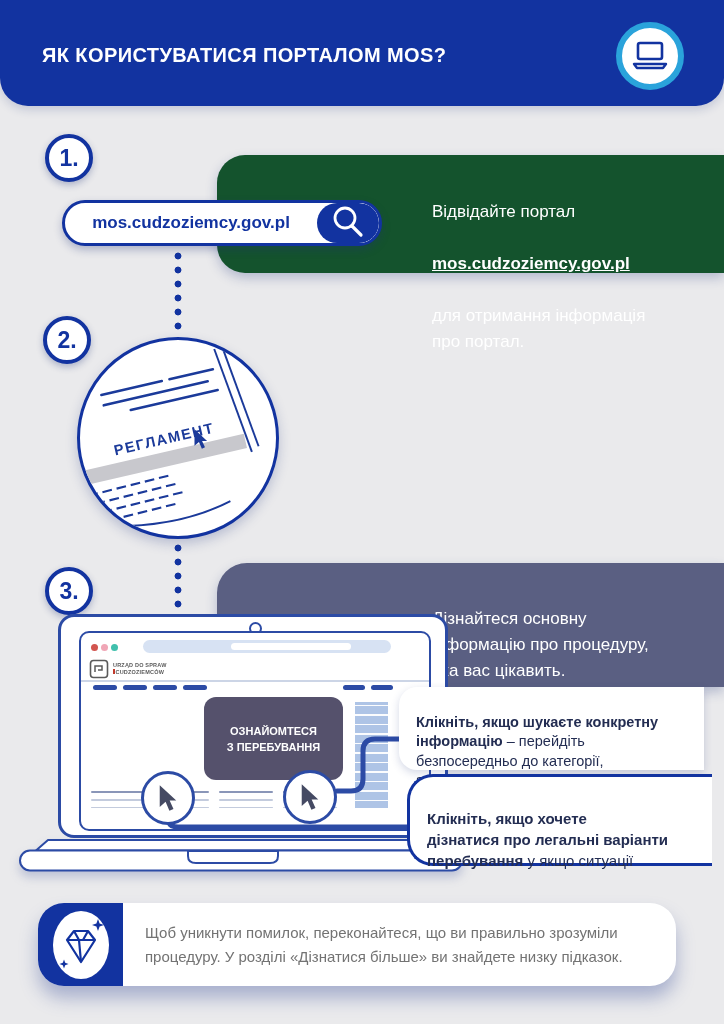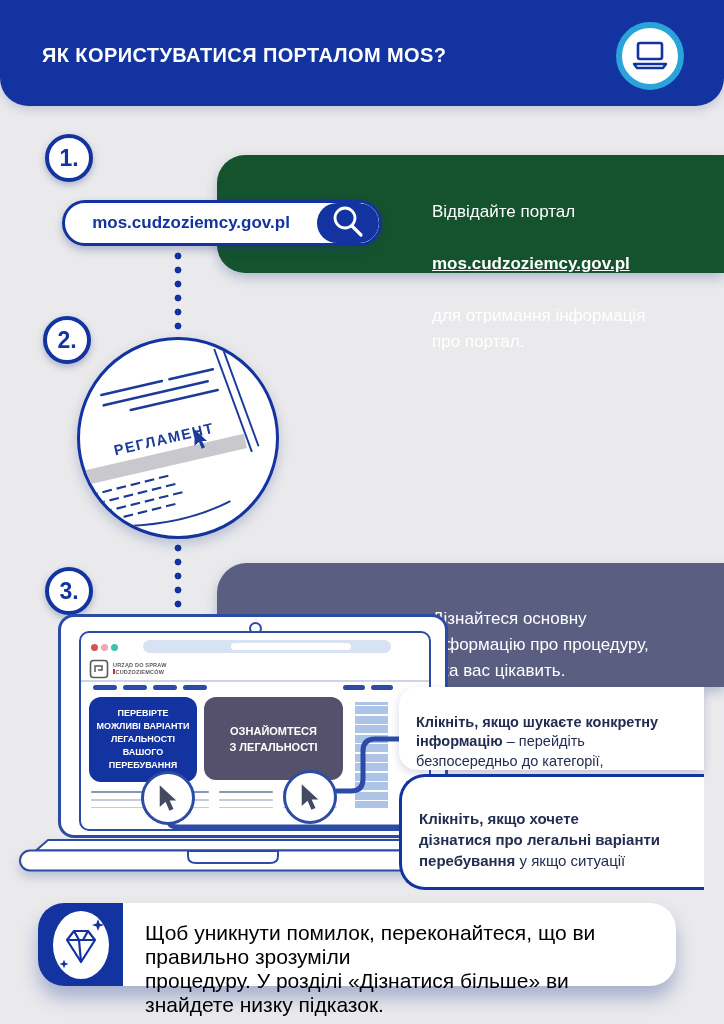--- a/index.html
+++ b/index.html
@@ -79,30 +79,30 @@
                    border:3px solid #2c4ba5; display:flex; align-items:center; justify-content:center; z-index:10; }
   #cursor1 { left:141px; top:771px; } #cursor2 { left:283px; top:770px; }
   .laptop-base { position:absolute; left:8px; top:838px; z-index:8; filter:drop-shadow(0 6px 5px rgba(60,80,150,.25)); }
   .connectors { position:absolute; left:0; top:0; width:724px; height:1024px; z-index:9; pointer-events:none; }
 
   
   .callout { position:absolute; left:399px; width:305px; background:#fff; color:#232d52;
              white-space:pre-line; z-index:11; }
   #callout1 { top:687px; height:83px; border-radius:18px 0 0 18px; padding:6px 8px 0 17px;
               font-size:14.5px; line-height:19.5px; box-shadow:0 3px 9px rgba(40,60,130,.2); }
-  #callout2 { top:774px; height:116px; border:3.5px solid #1233a0; border-right:none;
-              border-radius:26px 0 0 26px; padding:10px 8px 0 17px; font-size:15px; line-height:21px; }
+  #callout2 { top:774px; height:92px; border:3.5px solid #1233a0; border-right:none;
+              border-radius:26px 0 0 26px; padding:10px 8px 0 17px; font-size:15px; line-height:21px;margin-left:8px; }
   .co-bold { font-weight:bold; }
 
   
   .tip-box { position:absolute; left:38px; top:903px; width:638px; height:83px; background:#fff; border-radius:26px;
              display:flex; box-shadow:0 12px 18px rgba(70,90,160,.4); z-index:12; }
   .tip-blue { width:85px; background:#1233a0; border-radius:26px 0 0 26px; display:flex; align-items:center; justify-content:center; }
   .tip-oval { width:56px; height:68px; background:#fff; border-radius:50%; display:flex; align-items:center; justify-content:center; }
-  .tip-text { flex:1; padding:18px 20px 0 22px; font-size:21px; line-height:24px; color:#000000; white-space:pre-line; }
+  .tip-text { flex:1; padding:18px 20px 0 22px; font-size:15px; line-height:24px; color:#737373; white-space:pre-line; }
 
   .illu-label { font-weight:600; letter-spacing:1.5px; }
 </style>
 </head>
 <body>
 
 <div id="canvas">
 
   <div class="card" id="card1">
     <div>Відвідайте портал</div>
@@ -187,27 +187,22 @@
           <div><span class="logo-redbar"></span><span>CUDZOZIEMCÓW</span></div>
         </div>
       </div>
       <div class="browser-divider"></div>
       <div class="nav-dash" style="left:12px;width:24px;"></div>
       <div class="nav-dash" style="left:42px;width:24px;"></div>
       <div class="nav-dash" style="left:72px;width:24px;"></div>
       <div class="nav-dash" style="left:102px;width:24px;"></div>
       <div class="nav-dash" style="left:262px;width:22px;"></div>
       <div class="nav-dash" style="left:290px;width:22px;"></div>
-      <div class="screen-btn btn-blue"><span>ПЕРЕВІРТЕ
-МОЖЛИВІ ВАРІАНТИ
-ЛЕГАЛЬНОСТІ
-ВАШОГО
-ПЕРЕБУВАННЯ</span></div>
       <div class="screen-btn btn-gray"><span>ОЗНАЙОМТЕСЯ
-З ЛЕГАЛЬНОСТІ</span></div>
+З ПЕРЕБУВАННЯ</span></div>
       <div class="side-panel"></div>
       <div class="line-group" style="left:10px;">
           <div></div>
           <div></div>
           <div></div>
         </div>
       <div class="line-group" style="left:74px;">
           <div></div>
           <div></div>
           <div></div>

